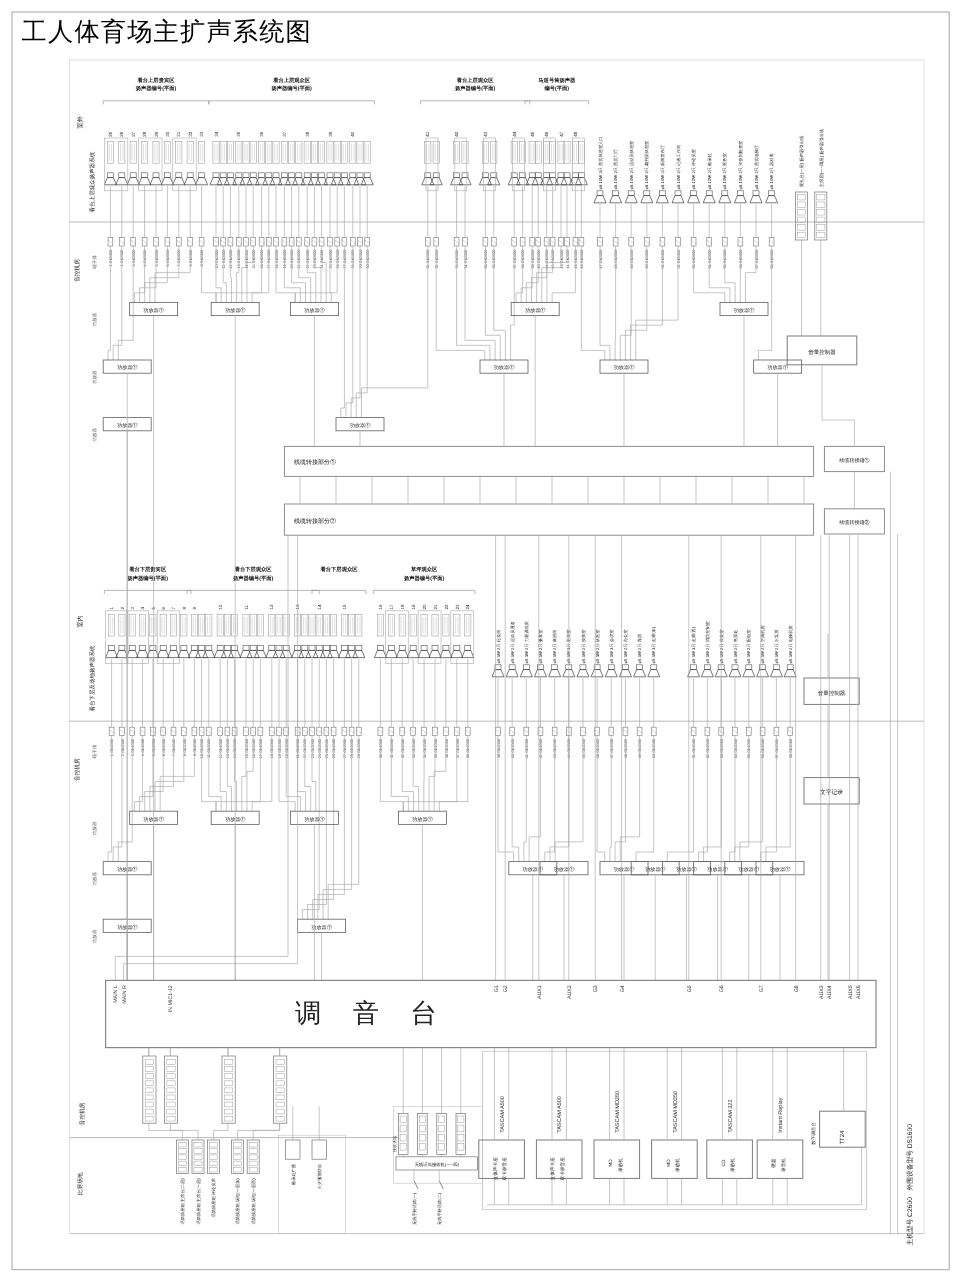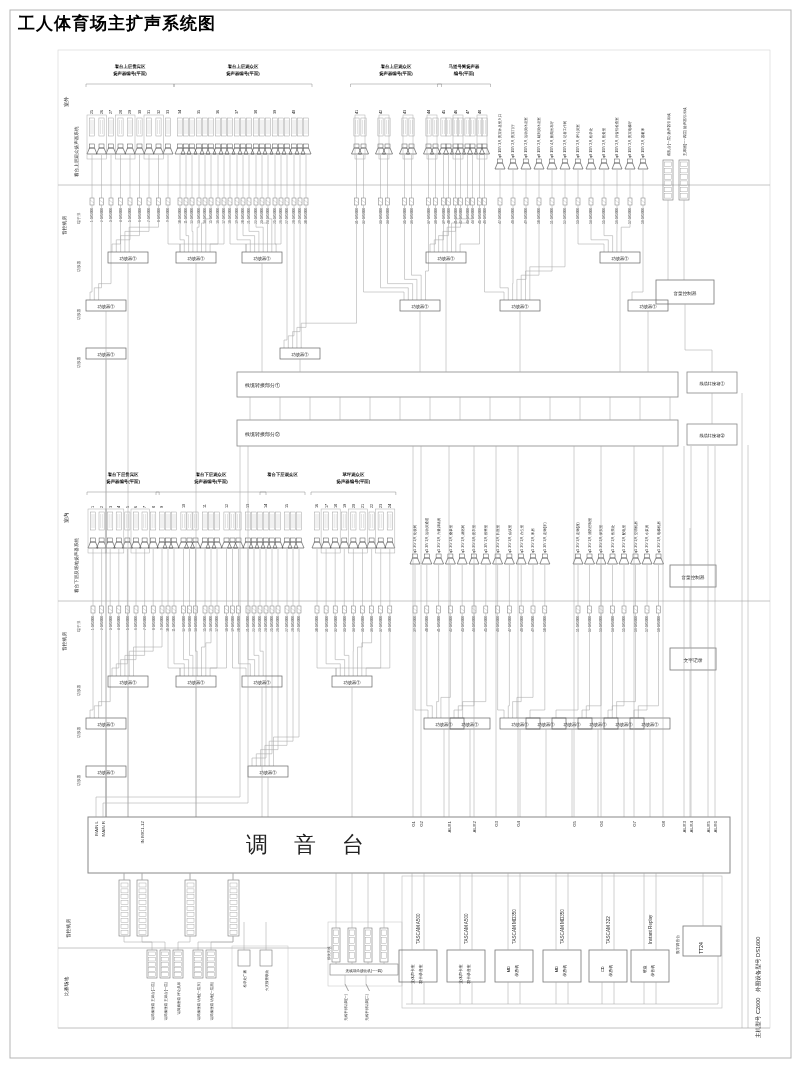--- a/index.html
+++ b/index.html
@@ -1,18 +1,18 @@
 <!DOCTYPE html>
 <html><head>
 <meta charset="utf-8">
 <style>
   html,body{margin:0;padding:0;background:#ffffff;}
   #sheet{position:relative;width:800px;height:1068px;background:#fff;overflow:hidden;
          font-family:"Liberation Sans", sans-serif;}
-  #page-title{position:absolute;left:18px;top:12px;font-size:17px;font-weight:bold;
+  #page-title{position:absolute;left:18px;top:12px;font-size:21px;font-weight:normal;
               color:#000;letter-spacing:1px;}
   #canvas{position:absolute;left:0;top:0;}
   text{font-family:"Liberation Sans", sans-serif;}
 </style>
 </head>
 <body>
 
 <div id="sheet">
   <div id="page-title">工人体育场主扩声系统图</div>
   <div id="canvas"><svg width="800" height="1068">

